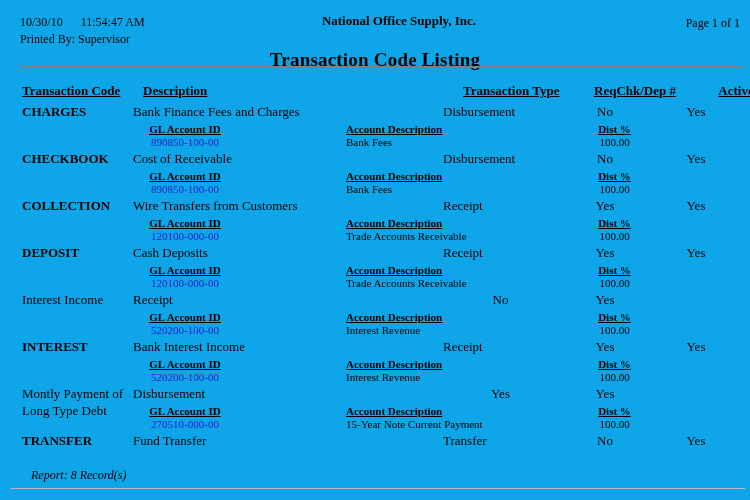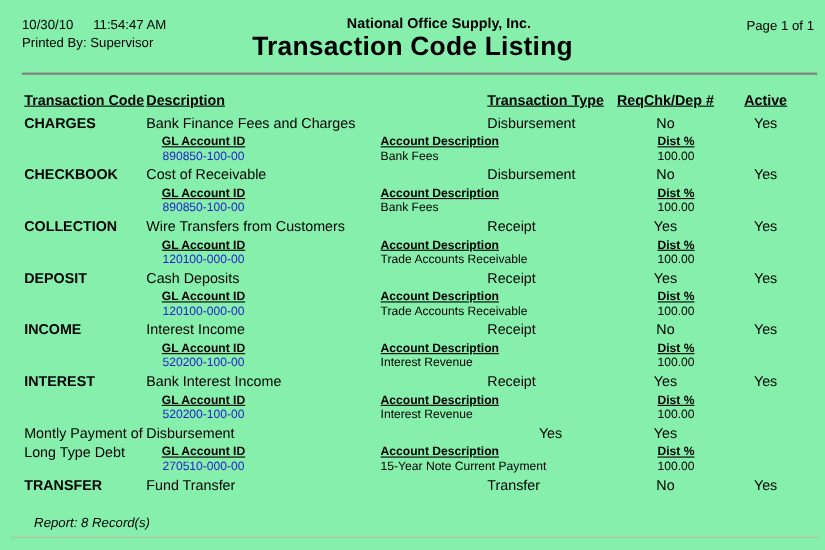--- a/index.html
+++ b/index.html
@@ -1,36 +1,36 @@
 <!DOCTYPE html>
 <html style="--link-blue: #2222cc; --rule-gray: #808080; --bottom-rule-gray: #b8b8b8;"><head>
 <meta charset="utf-8">
 <style>
   * { margin:0; padding:0; box-sizing:border-box; }
   html,body { background:#ffffff; }
   .page {
-    position:relative; width:750px; height:500px; background:#86efac;
-    font-family:Liberation Sans, sans-serif; color:#000; overflow:hidden;
+    position:relative; width:750px; height:500px; background:#0ea5e9;
+    font-family:Liberation Serif, serif; color:#000; overflow:hidden;
   }
   
   .hdr-left  { position:absolute; top:14px; left:20px; font-size:12px; line-height:17px; }
   .hdr-left .time { margin-left:18px; }
   .hdr-center{ position:absolute; top:13px; left:0; width:100%; text-align:center; }
   .company   { font-size:13px; font-weight:bold;margin-left:48px; }
-  .rpt-title { font-size:24px; font-weight:bold; margin-top:1px; letter-spacing:0.2px; }
+  .rpt-title { font-size:19px; font-weight:bold; margin-top:20px; letter-spacing:0.2px; }
   .hdr-right { position:absolute; top:16px; right:10px; font-size:12px; }
   .rule      { position:absolute; top:66px; left:20px; right:7px; border-top:2px solid var(--rule-gray,#808080); }
   .bottom-rule { position:absolute; top:488px; left:10px; right:5px; border-top:1px solid var(--bottom-rule-gray,#b8b8b8); }
 
   
   .main-grid {
     display:grid; grid-template-columns:111px 310px 115px 94px 88px;
     padding-left:22px; font-size:13px;
   }
-  .col-headers { position:absolute; top:83px; left:0; right:0; font-weight:bold; }
+  .col-headers { position:absolute; top:83px; left:0; right:0; font-weight:bold;gap:10px; }
   .col-headers span { text-decoration:underline; }
   .c-reqchk, .c-active { text-align:center; }
 
   
   .records { position:absolute; top:103px; left:0; right:0; }
   .record  { margin-bottom:1px; }
   .main-row{ height:17px; line-height:17px; }
   .main-row .c-code { font-weight:bold; }
   .sub-row {
     display:grid; grid-template-columns:100px 87px 200px 113px;
@@ -169,21 +169,20 @@
         <span class="s-gl link">120100-000-00</span>
         <span class="s-spacer"></span>
         <span class="s-desc">Trade Accounts Receivable</span>
         <span class="s-dist">100.00</span>
       </div>
     </div>
   </div>
 
   <div class="record">
     <div class="main-row main-grid">
-      <span class="c-code">INCOME</span>
       <span class="c-desc">Interest Income</span>
       <span class="c-type">Receipt</span>
       <span class="c-reqchk">No</span>
       <span class="c-active">Yes</span>
     </div>
     <div>
       <div class="sub-row sub-head">
         <span class="s-gl">GL Account ID</span>
         <span class="s-spacer"></span>
         <span class="s-desc">Account Description</span>

